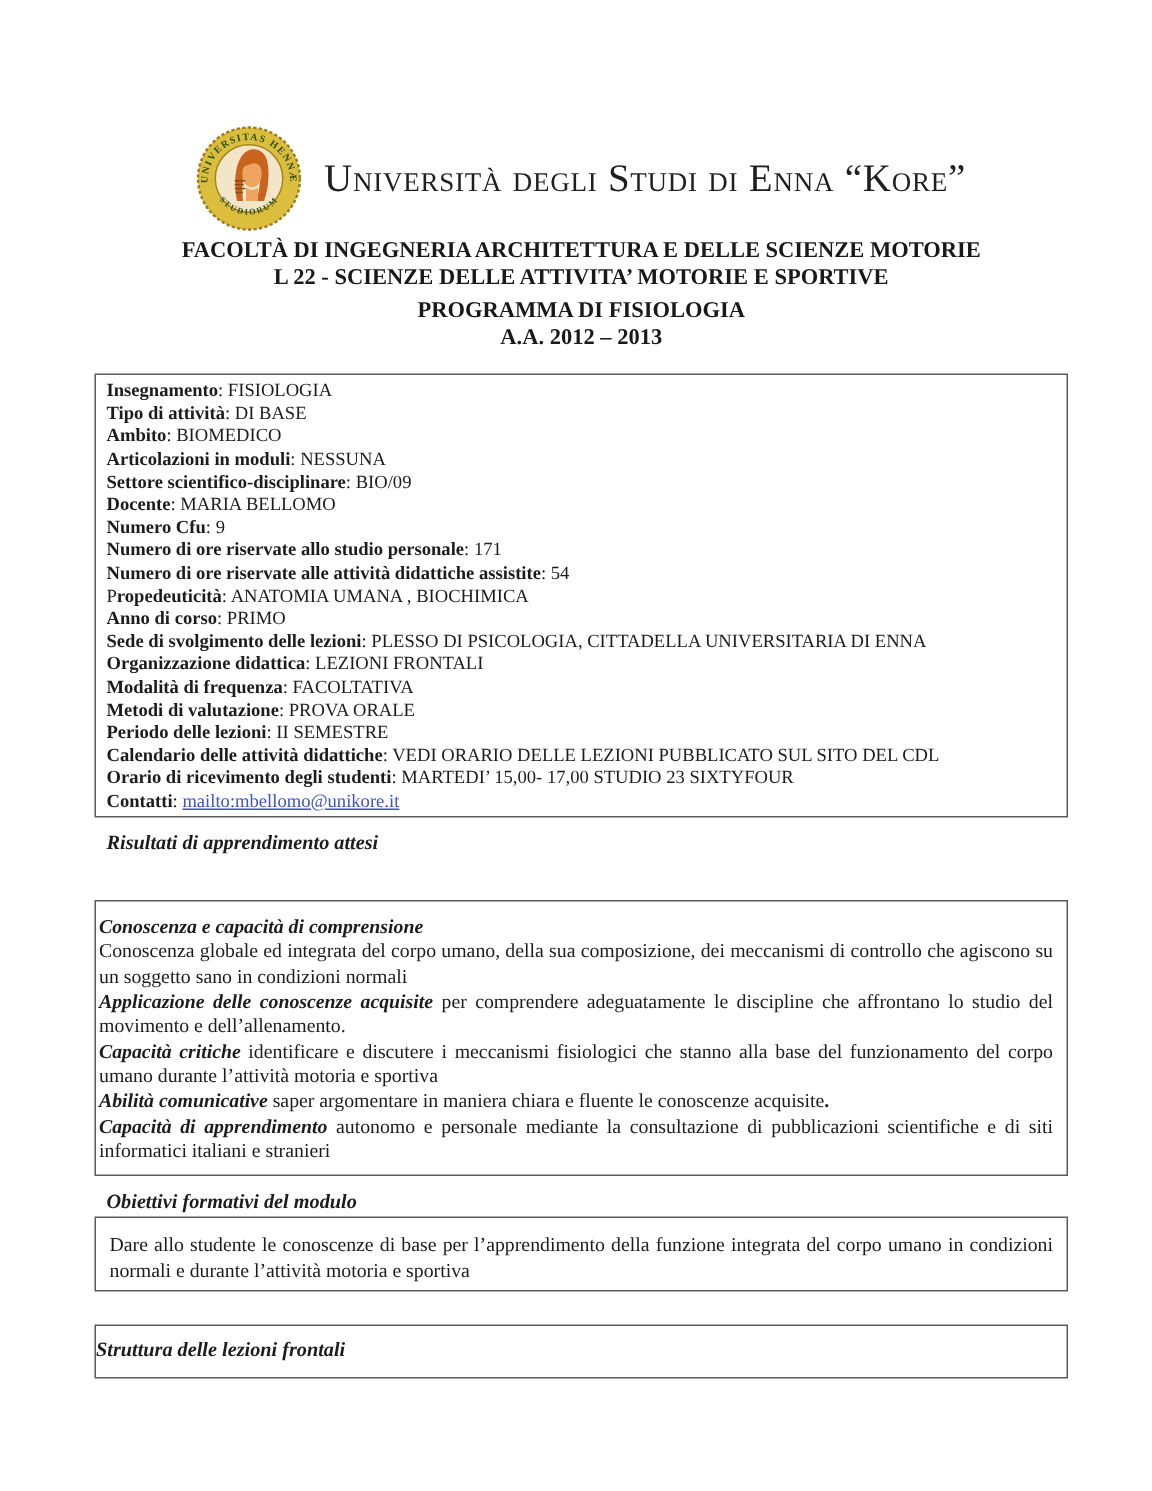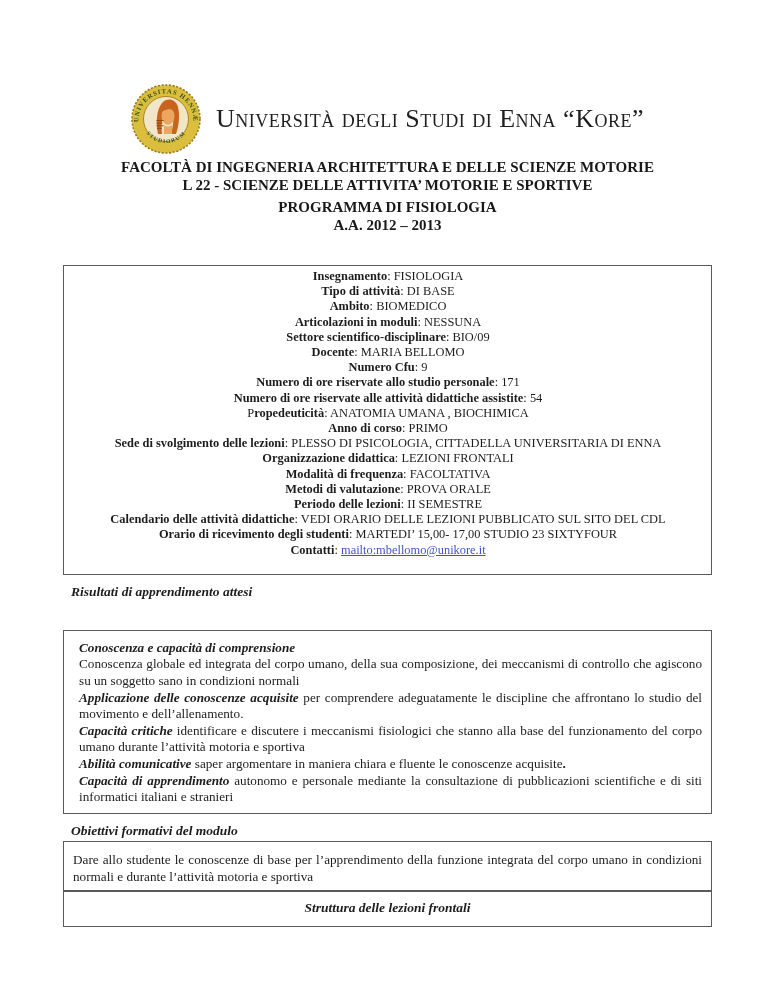--- a/index.html
+++ b/index.html
@@ -44,57 +44,56 @@
   .faculty-block { margin-top: 4px; }
   .program-block { margin-top: 4px; }
   
   .box {
     border: 1px solid #5a5a5a;
     box-sizing: border-box;
     width: 649px;
     background: #ffffff;
   }
   .info-box {
-    margin-top: 31px;
-    padding: 3px 6px 16px 7px;
+    margin-top: 15px;
+    padding: 3px 6px 2px 7px;
     font-size: 12.4px;
     line-height: 15.2px;
-    text-align: center;
   }
   .row { white-space: nowrap; }
   .lbl { font-weight: bold; }
   .pfxlbl { font-weight: normal; }
   .sep { font-weight: normal; }
   .val { font-weight: normal; }
   .mail-link { text-decoration: underline; }
   
   .sec-title {
     font-weight: bold;
     font-style: italic;
     font-size: 13.5px;
     line-height: 16px;
     margin: 9px 0 2px 8px;
   }
   .sec-title.second { }
   .outcomes-box {
-    padding: 9px 9px 7px 15px;
+    padding: 9px 9px 7px 2px;
     font-size: 13.2px;
     line-height: 16.6px;
     margin-top: 30px;
   }
   .jtext { text-align: justify; margin: 0; }
   .ih, .run-head { font-weight: bold; font-style: italic; }
   .objectives-box {
     padding: 10px 9px 4px 9px;
     font-size: 13.2px;
     line-height: 16.9px;
   }
   .struct-box {
+    margin-top: 22px;
     padding: 7px 0 10px 0;
-    text-align: center;
     font-size: 13.5px;
     line-height: 17px;
   }
 </style>
 </head>
 <body>
 
 <div class="content">
 
   <div class="logo-row">

